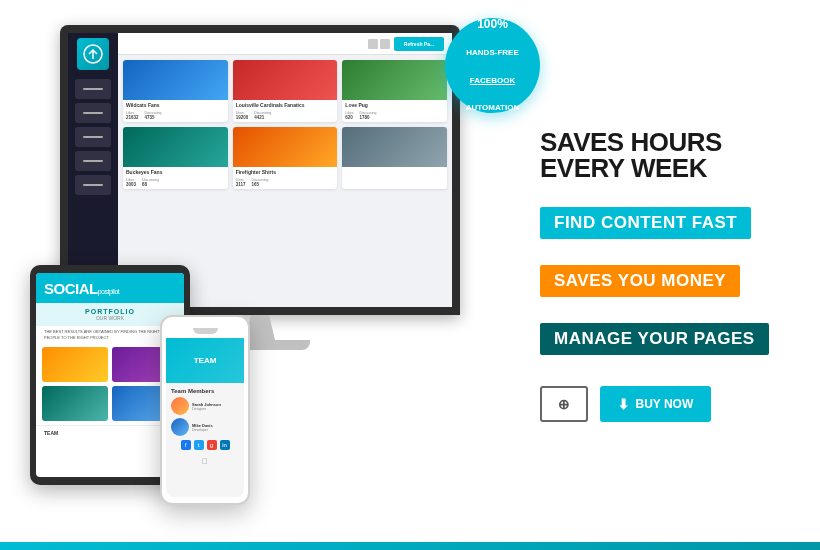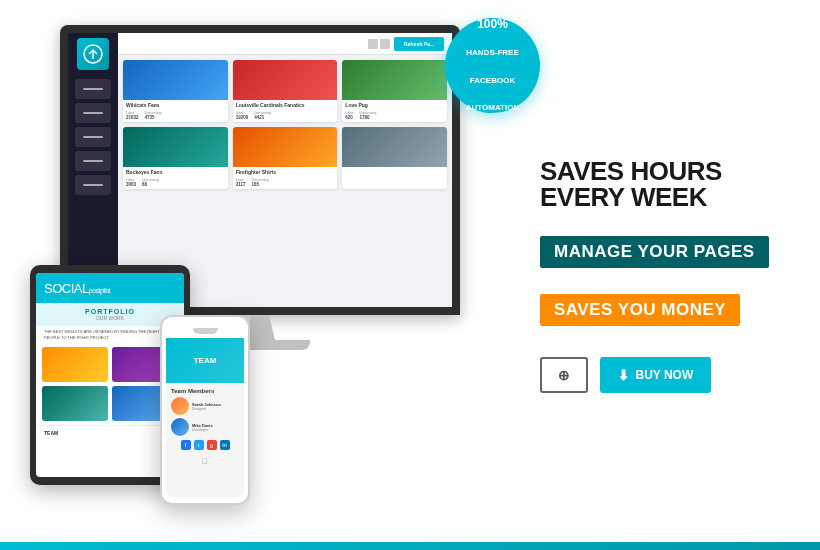--- a/index.html
+++ b/index.html
@@ -482,20 +482,21 @@
       text-transform: uppercase;
       line-height: 1.2;
     }
 
     .badge-line2 {
       font-size: 8px;
       font-weight: bold;
       color: white;
       text-transform: uppercase;
       line-height: 1.2;
+      text-decoration: underline;
     }
 
     .badge-line3 {
       font-size: 8px;
       font-weight: bold;
       color: white;
       text-transform: uppercase;
       line-height: 1.2;
     }
 
@@ -722,21 +723,21 @@
         </div>
       </div>
       <div class="monitor-stand-neck"></div>
       <div class="monitor-stand-base"></div>
     </div>
 
     <div class="tablet">
       <div class="tablet-screen">
         <div class="tablet-header">
           <span class="tablet-logo-text">
-            <span style="font-size:13px;font-weight:400;color:white;margin-top:12px;">SOCIAL</span><span style="font-size:7px;color:white;font-weight:normal;">postpilot</span>
+            <span style="font-size:15px;font-weight:700;color:white;margin-top:12px;">SOCIAL</span><span style="font-size:7px;color:white;font-weight:normal;">postpilot</span>
           </span>
         </div>
         <div class="tablet-portfolio-banner">
           <div class="tablet-portfolio-title">PORTFOLIO</div>
           <div class="tablet-portfolio-sub">OUR WORK</div>
         </div>
         <div class="tablet-tagline">THE BEST RESULTS ARE OBTAINED BY FINDING THE RIGHT PEOPLE TO THE RIGHT PROJECT</div>
         <div class="tablet-content-area">
           <div class="tablet-card tc1"></div>
           <div class="tablet-card tc2"></div>
@@ -783,27 +784,30 @@
     </div>
 
   </div>
 
   <div class="text-section">
 
     <div class="feature-saves">
       <div class="feature-saves-text">Saves Hours Every Week</div>
     </div>
 
+    <div>
+      <span class="feature-tag tag-teal">Find Content Fast</span>
+    </div>
+
+    <div>
+      <span class="feature-tag tag-orange">Saves You Money</span>
+    </div>
 
     <div>
       <span class="feature-tag tag-dark-teal">Manage Your Pages</span>
-    </div>
-
-    <div>
-      <span class="feature-tag tag-orange">Saves You Money</span>
     </div>
 
     <div class="action-buttons">
       <button class="btn-read-more">
         <span class="btn-icon">⊕</span>
       </button>
       <button class="btn-buy-now">
         <span class="btn-icon">⬇</span>
         <span>Buy Now</span>
       </button>

